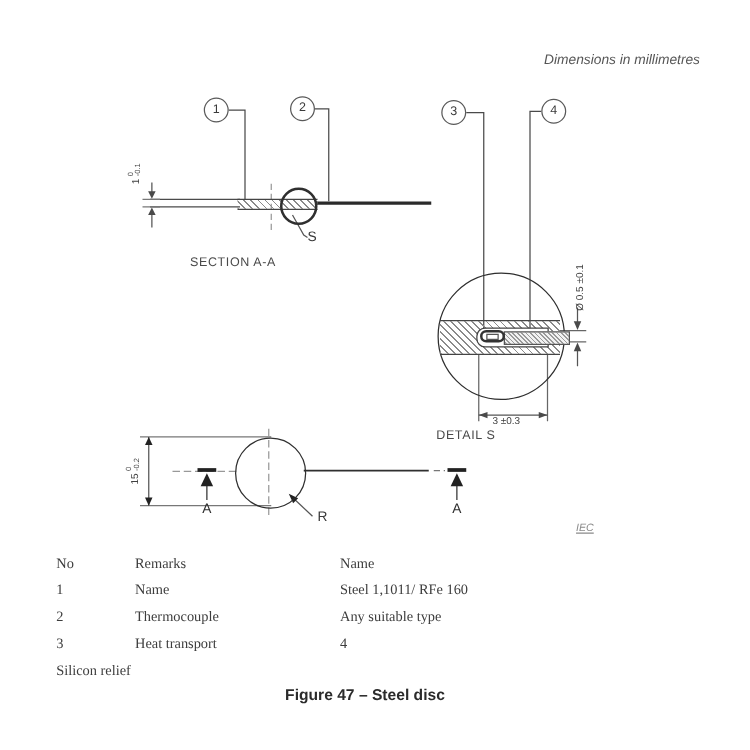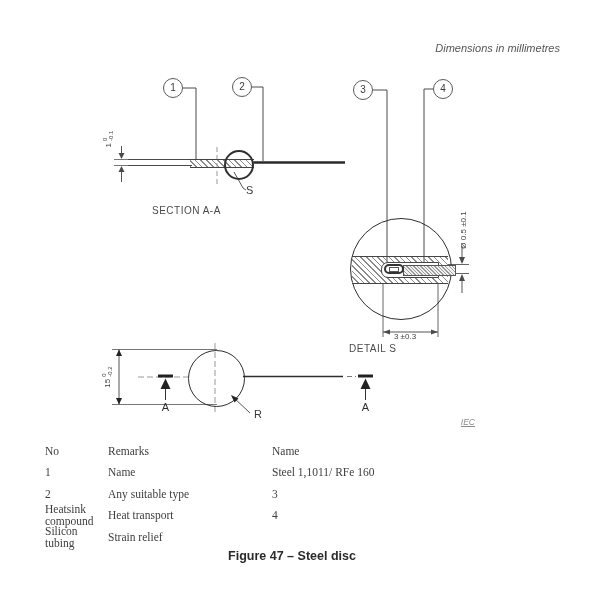--- a/index.html
+++ b/index.html
@@ -169,26 +169,25 @@
   <div class="abs tablegrid" style="left:45px;top:434px;width:512px;">
     <div>No</div>
     <div>Remarks</div>
     <div>Name</div>
 
     <div>1</div>
     <div>Name</div>
     <div>Steel 1,1011/ RFe 160</div>
 
     <div>2</div>
+    <div>Thermocouple</div>
     <div>Any suitable type</div>
 
     <div>3</div>
-    <div>Heatsink compound</div>
     <div>Heat transport</div>
 
     <div>4</div>
-    <div>Silicon tubing</div>
-    <div>Strain relief</div>
+    <div>Silicon relief</div>
   </div>
 
   <div class="abs caption" style="left:0;top:543px;width:584px;">Figure 47 – Steel disc</div>
 
 </div>
 
 </body></html>

